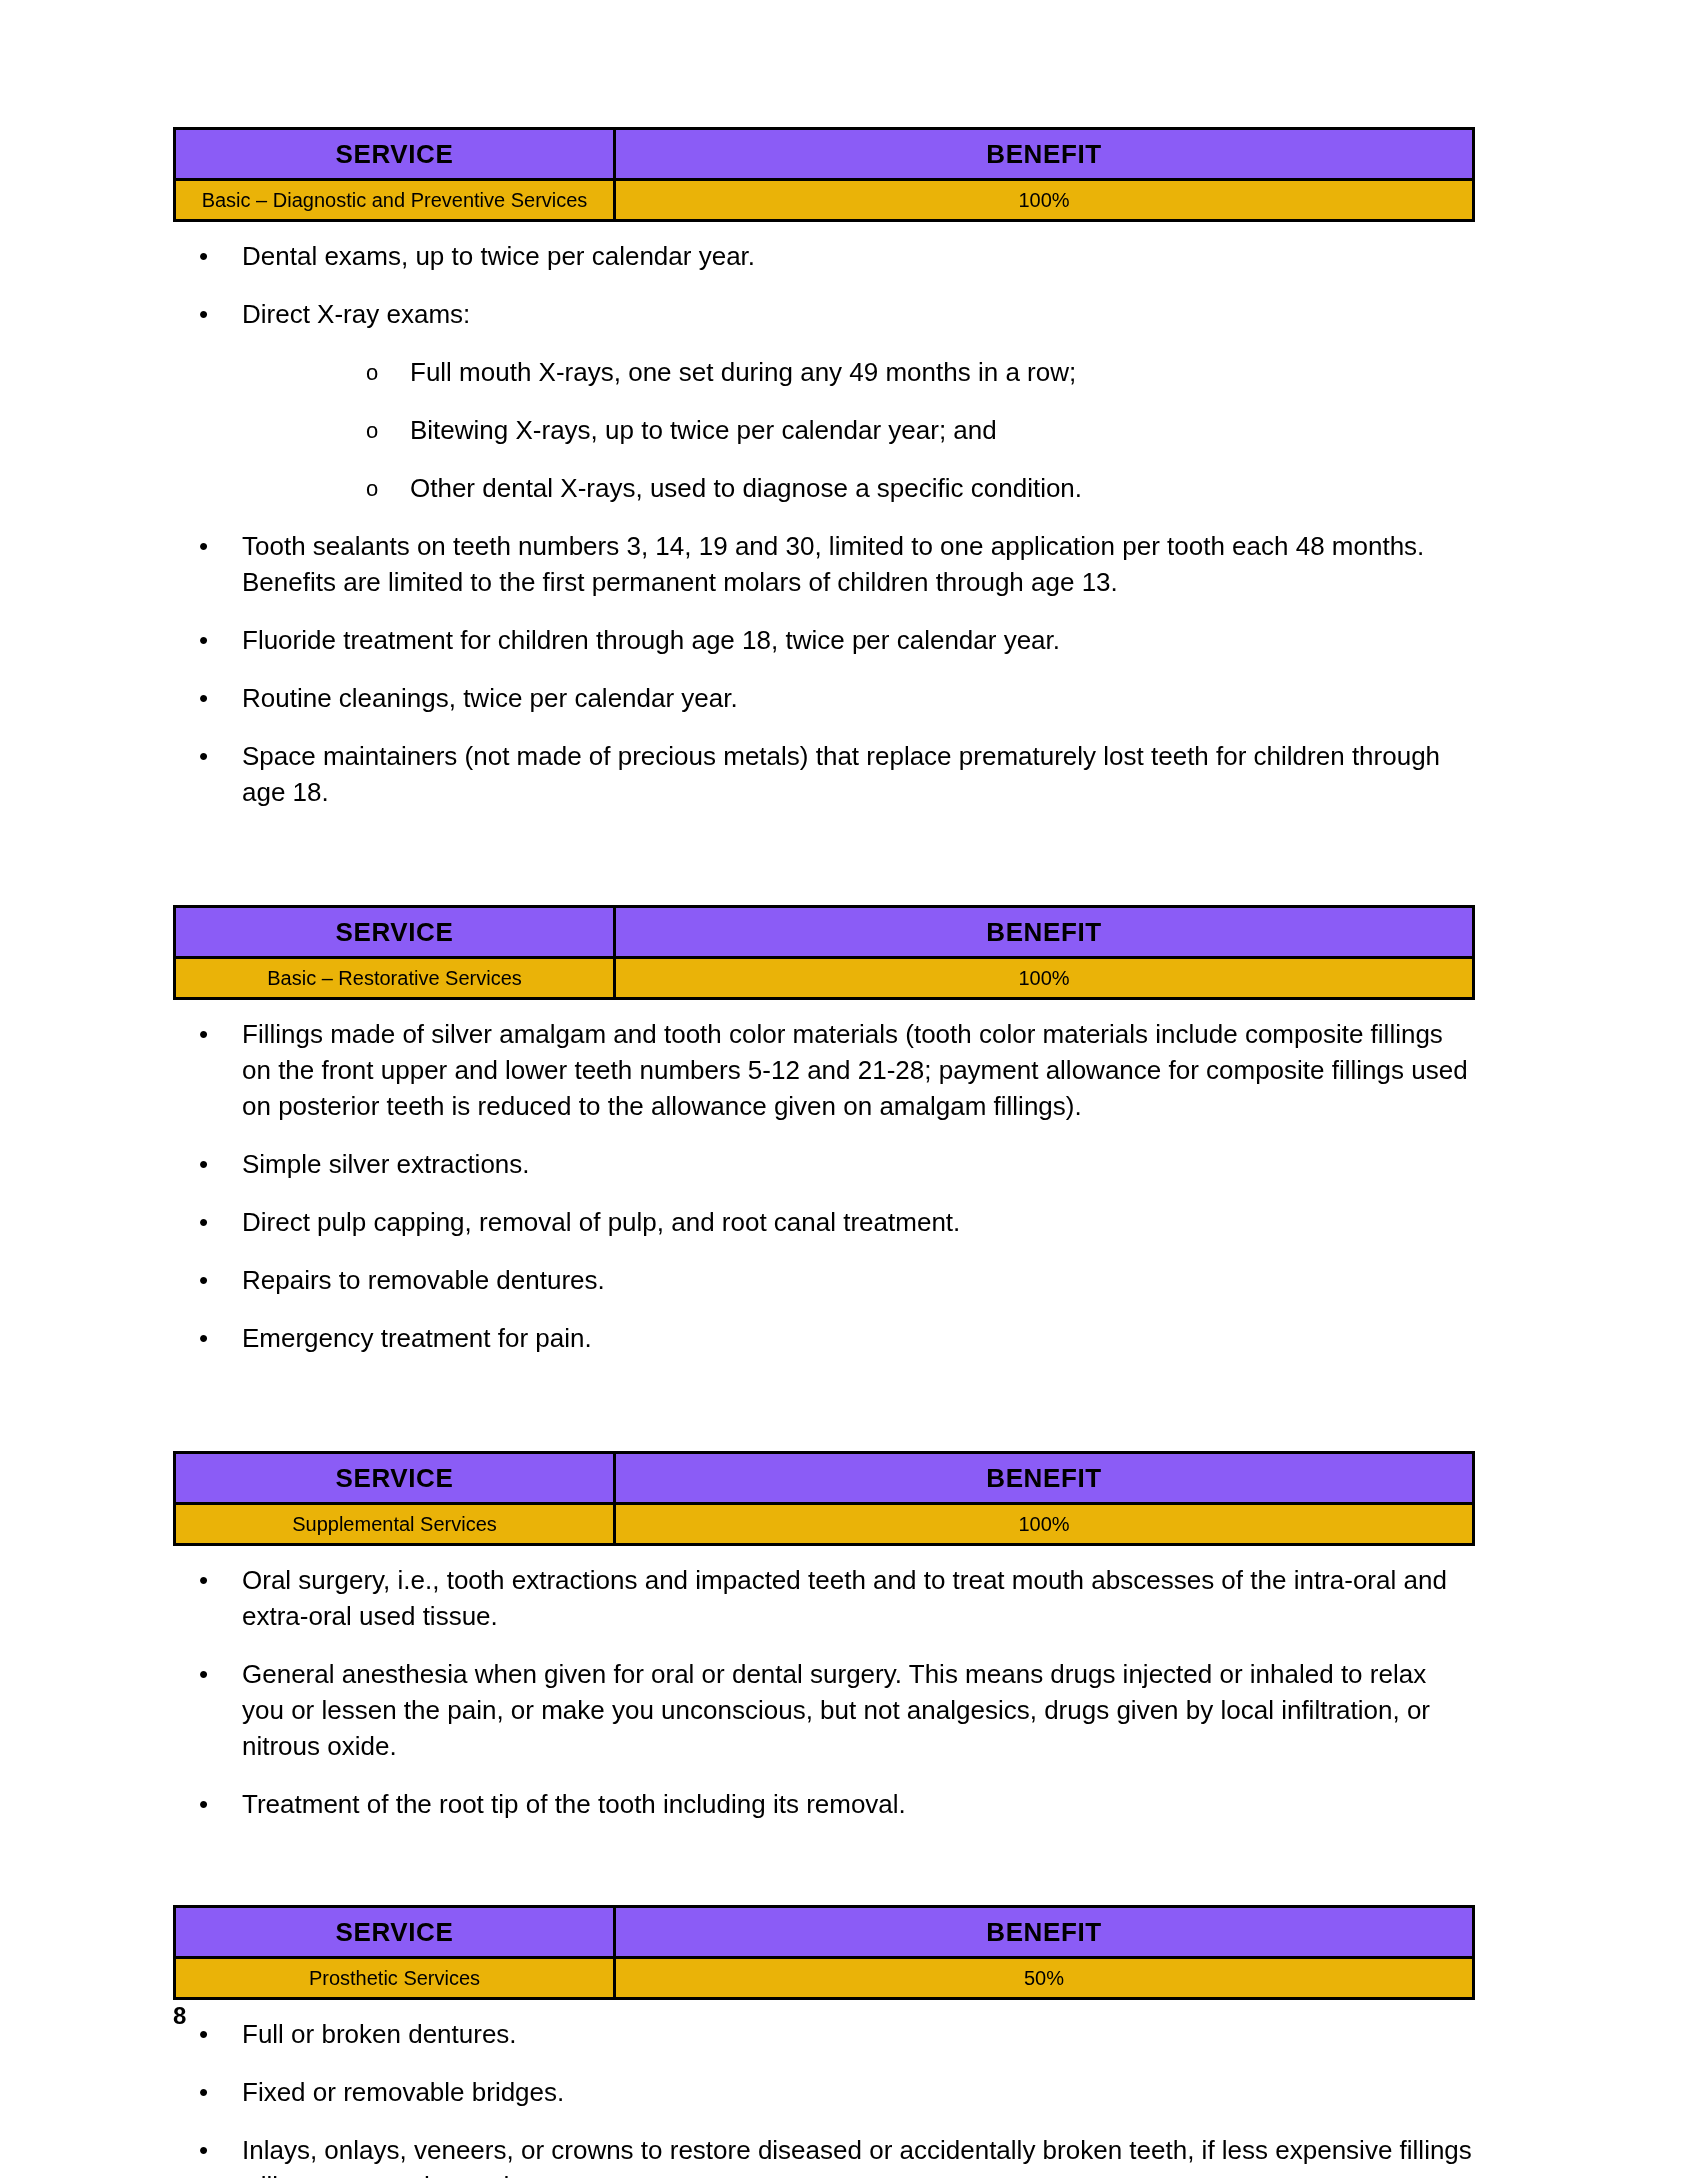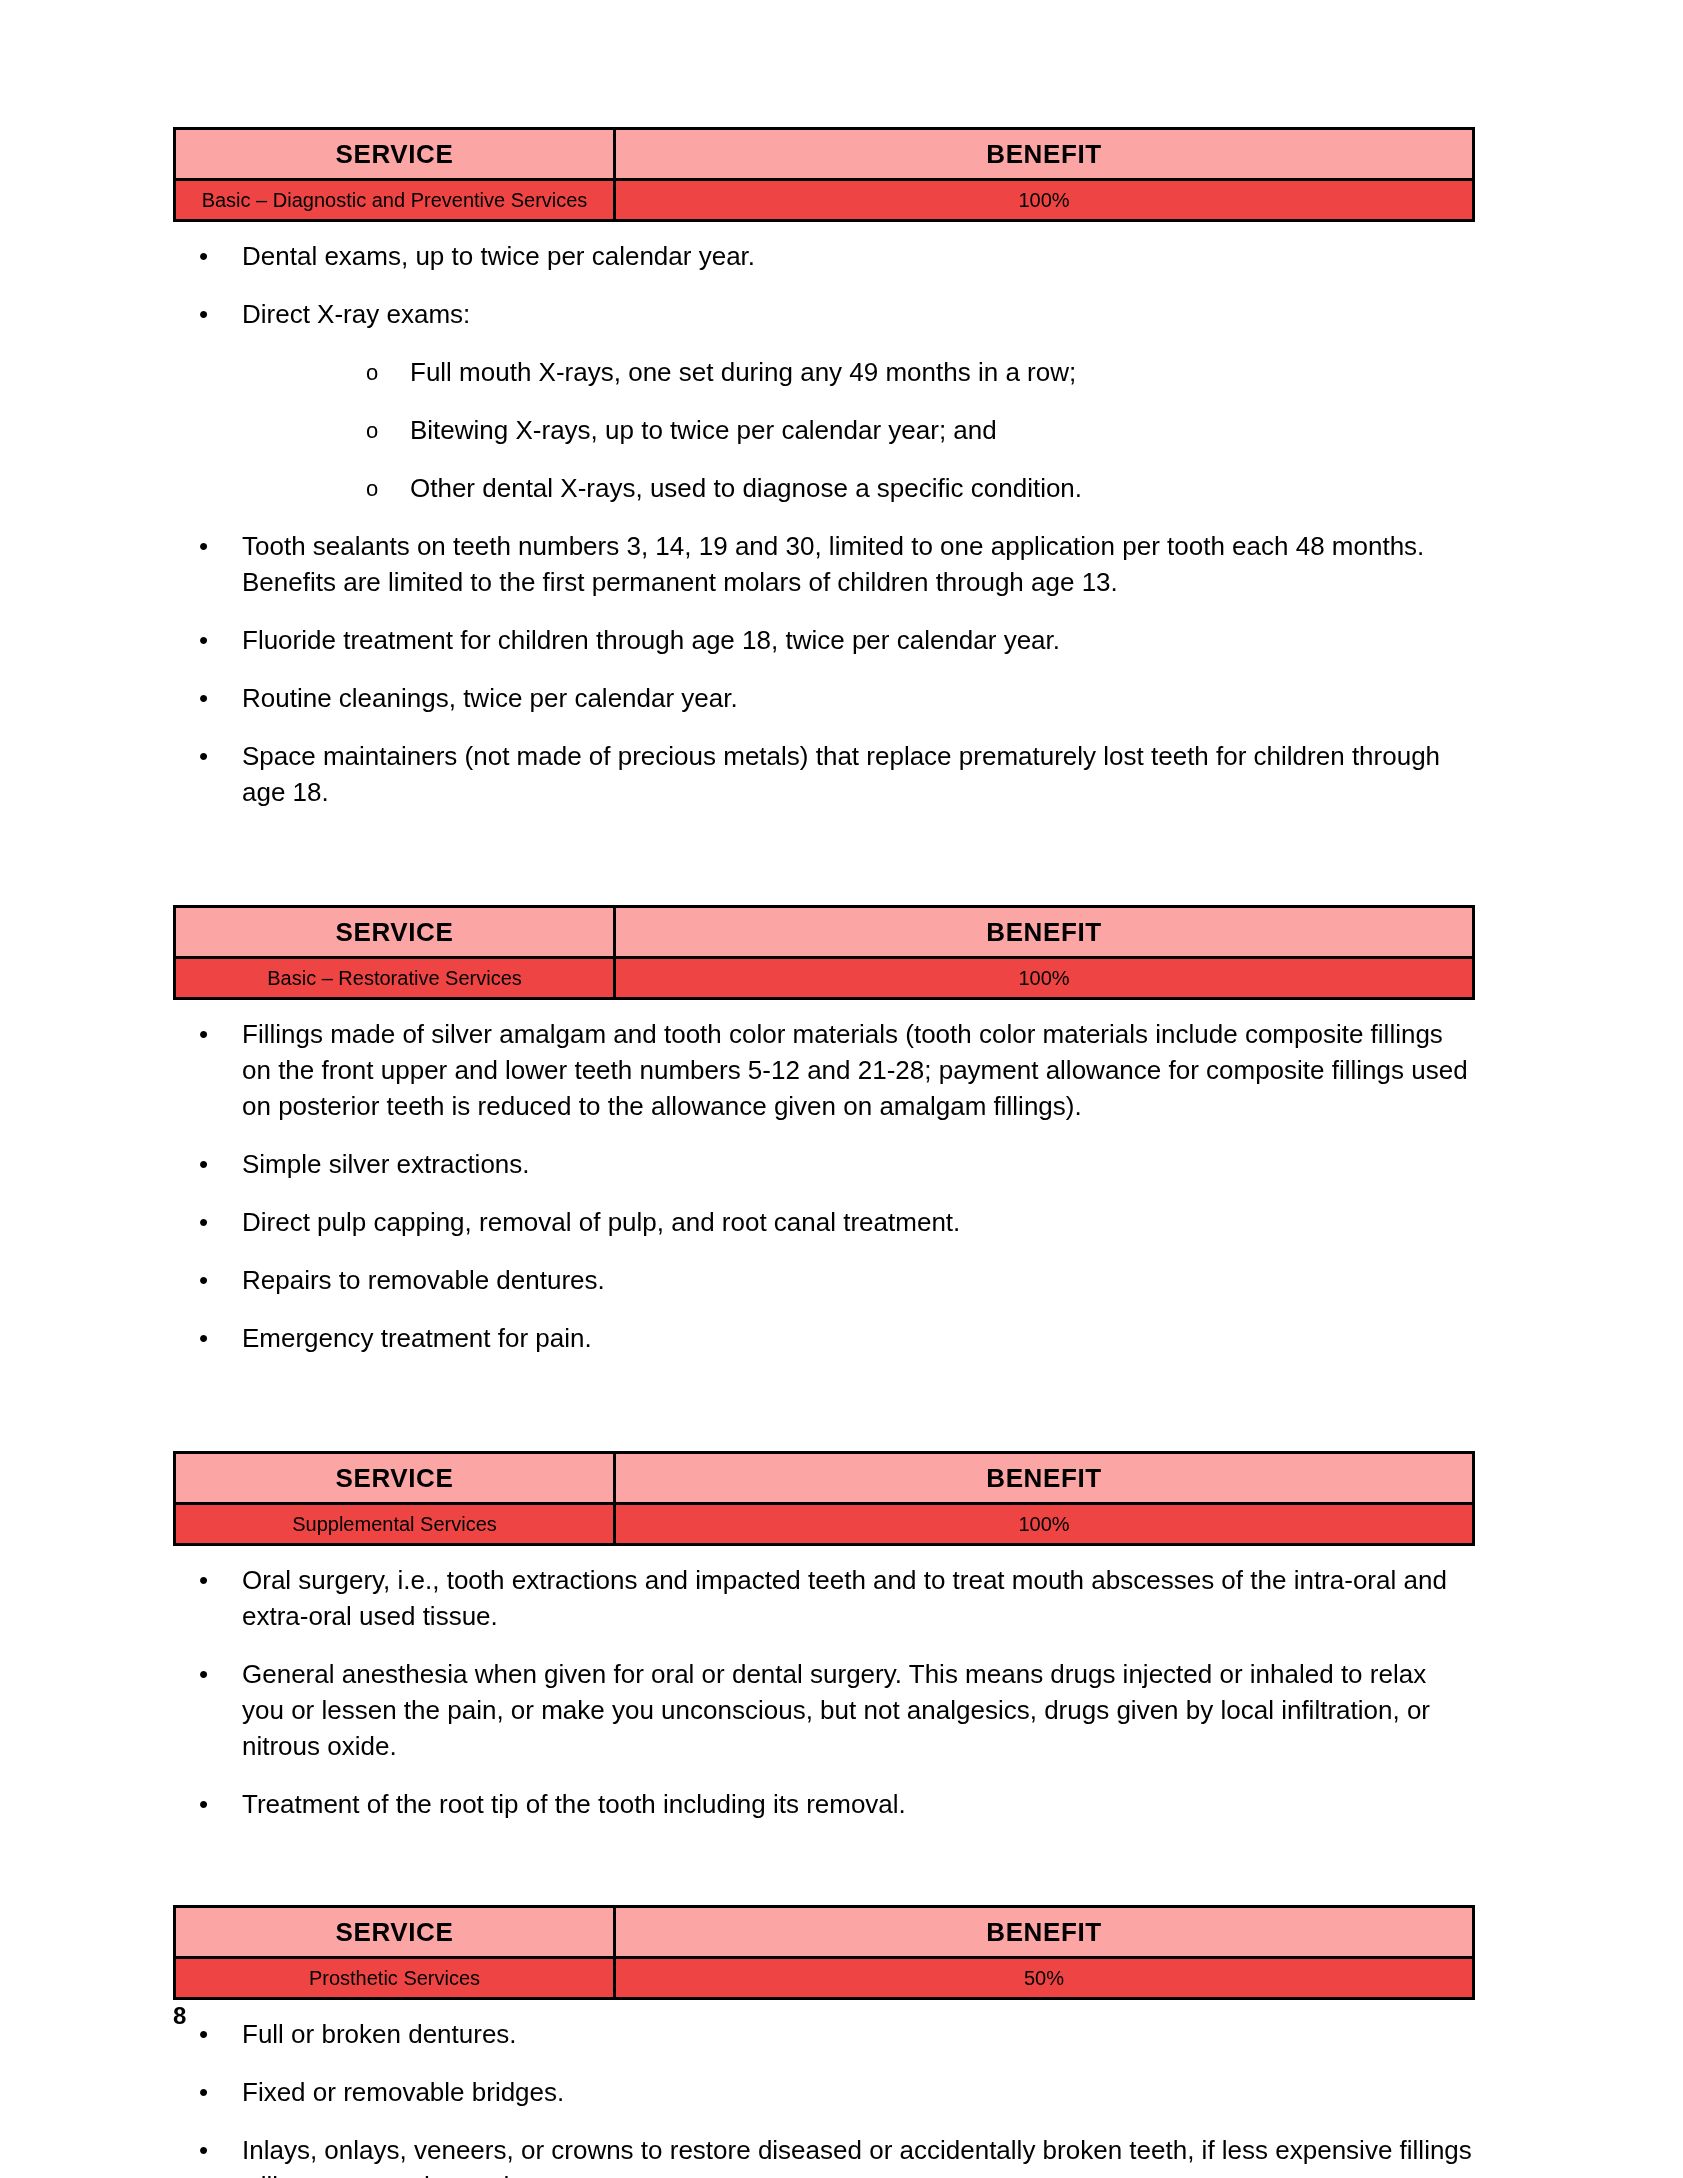--- a/index.html
+++ b/index.html
@@ -39,29 +39,29 @@
   }
   table.svc col.c1 { width: 440px; }
   table.svc col.c2 { width: 859px; }
   table.svc th, table.svc td {
     border: 3px solid #000000;
     text-align: center;
     vertical-align: middle;
     padding: 0;
   }
   table.svc th {
-    background: #fca5a5;
+    background: #8b5cf6;
     font-size: 26px;
     font-weight: bold;
     letter-spacing: 0.6px;
     height: 48px;
     line-height: 48px;
   }
   table.svc td {
-    background: #ef4444;
+    background: #eab308;
     font-size: 20px;
     font-weight: normal;
     line-height: 30px;
     padding: 4px 6px;
   }
   table.svc td.svc-name { }
   table.svc td.benefit { }
 
   
   .gap-after-table { height: 16px; }

